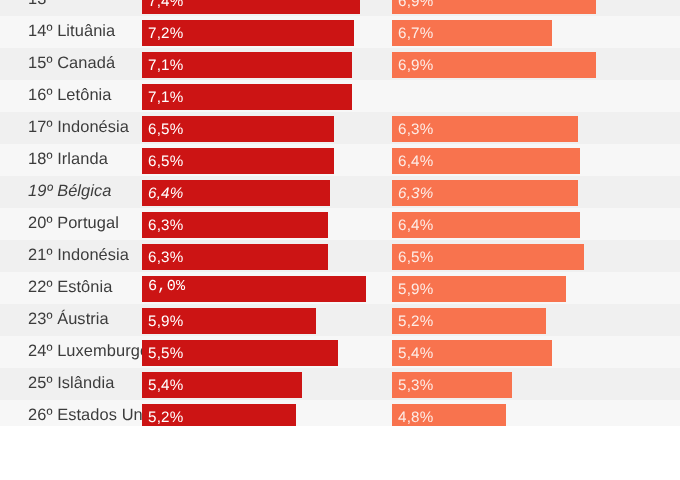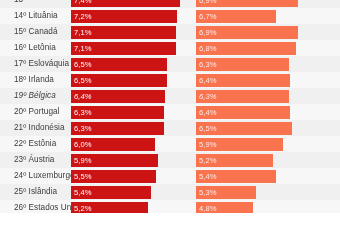--- a/index.html
+++ b/index.html
@@ -128,29 +128,24 @@
       </div>
     </div>
     <div class="row alt" style="top: 40px;">
       <div class="row-stripe"></div>
       <div class="label">16º Letônia</div>
       <div class="bar-track left">
         <div class="bar c-left" style="width: 104.725px;">
           <div class="bar-value">7,1%</div>
         </div>
       </div>
-      <div class="bar-track right">
-        <div class="bar c-right" style="width: 100.3px;">
-          <div class="bar-value dim">6,8%</div>
-        </div>
-      </div>
     </div>
     <div class="row" style="top: 56px;">
       <div class="row-stripe"></div>
-      <div class="label">17º Eslováquia</div>
+      <div class="label">17º Indonésia</div>
       <div class="bar-track left">
         <div class="bar c-left" style="width: 95.875px;">
           <div class="bar-value">6,5%</div>
         </div>
       </div>
       <div class="bar-track right">
         <div class="bar c-right" style="width: 92.925px;">
           <div class="bar-value dim">6,3%</div>
         </div>
       </div>
@@ -208,21 +203,21 @@
       <div class="bar-track right">
         <div class="bar c-right" style="width: 95.875px;">
           <div class="bar-value dim">6,5%</div>
         </div>
       </div>
     </div>
     <div class="row alt" style="top: 136px;">
       <div class="row-stripe"></div>
       <div class="label">22º Estônia</div>
       <div class="bar-track left">
-        <div class="bar c-left" style="width: 84px;">
+        <div class="bar c-left" style="width: 112px; font-family: Liberation Mono, monospace;">
           <div class="bar-value">6,0%</div>
         </div>
       </div>
       <div class="bar-track right">
         <div class="bar c-right" style="width: 87.025px;">
           <div class="bar-value dim">5,9%</div>
         </div>
       </div>
     </div>
     <div class="row" style="top: 152px;">
@@ -236,21 +231,21 @@
       <div class="bar-track right">
         <div class="bar c-right" style="width: 76.7px;">
           <div class="bar-value dim">5,2%</div>
         </div>
       </div>
     </div>
     <div class="row alt" style="top: 168px;">
       <div class="row-stripe"></div>
       <div class="label">24º Luxemburgo</div>
       <div class="bar-track left">
-        <div class="bar c-left" style="width: 85px;">
+        <div class="bar c-left" style="width: 98px;">
           <div class="bar-value">5,5%</div>
         </div>
       </div>
       <div class="bar-track right">
         <div class="bar c-right" style="width: 79.65px;">
           <div class="bar-value dim">5,4%</div>
         </div>
       </div>
     </div>
     <div class="row" style="top: 184px;">

